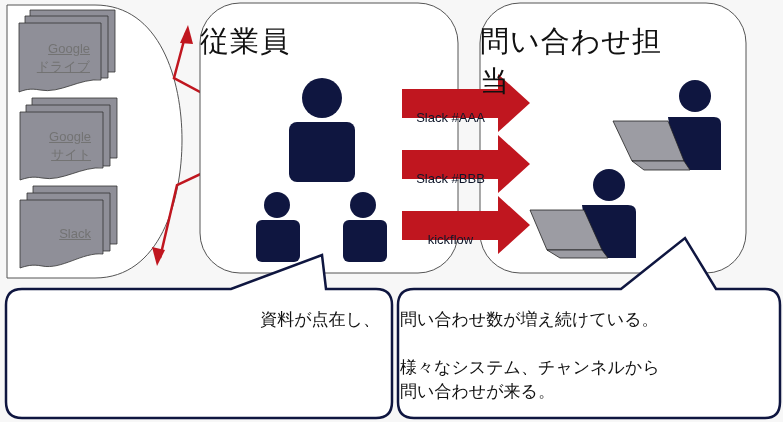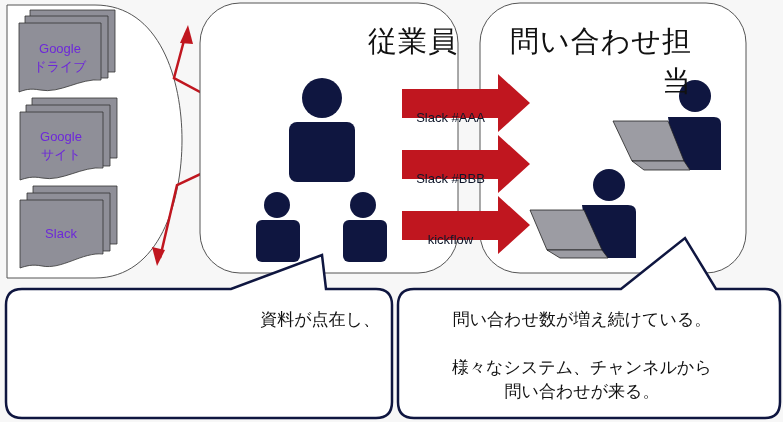--- a/index.html
+++ b/index.html
@@ -1,20 +1,20 @@
 <!DOCTYPE html>
 <html><head>
   <meta charset="utf-8">
   <style>
     html, body { margin:0; padding:0; }
     body { width:783px; height:422px; background:#f7f7f7; position:relative; overflow:hidden;
            font-family:"DejaVu Sans", "Liberation Sans", sans-serif; }
     svg.diagram { position:absolute; left:0; top:0; }
-    .title { position:absolute; font-size:29px; color:#111; text-align:right; letter-spacing:1px; }
-    .doc-label { position:absolute; color:#6d28d9; font-family:"Liberation Sans", sans-serif; font-size:13px; text-align:center; line-height:18px; width:60px; }
+    .title { position:absolute; font-size:29px; color:#111; text-align:left; letter-spacing:1px; }
+    .doc-label { position:absolute; color:#737373; font-family:"Liberation Sans", sans-serif; font-size:13px; text-align:right; line-height:18px; width:60px;text-decoration:underline; }
     .arrow-label { position:absolute; color:#0f172a; font-family:"Liberation Sans", sans-serif; font-size:13px; width:95px; text-align:center; line-height:24px;margin-top:15px; }
     .bubble-text { position:absolute; font-size:17px; color:#111; line-height:24px; }
   </style>
 </head>
 <body>
 
 <svg class="diagram" width="783" height="422" viewBox="0 0 783 422">
 
   <path d="M7,5 L95,5 C160,5 182,80 182,140 C182,200 160,278 95,278 L7,278 Z" fill="#ffffff" stroke="#555" stroke-width="1"></path>
 
@@ -101,18 +101,18 @@
 <div class="title" style="left:480px; top:22px; width:212px;">問い合わせ担当</div>
 
 <div class="arrow-label" style="left:403px; top:91px;">Slack #AAA</div>
 <div class="arrow-label" style="left:403px; top:152px;">Slack #BBB</div>
 <div class="arrow-label" style="left:403px; top:213px;">kickflow</div>
 
 <div class="bubble-text" style="left:60px; top:307px; width:320px;text-align:right;">
   <div>資料が点在し、</div>
   <div style="height:24px;"></div>
 </div>
-<div class="bubble-text" style="left:392px; top:307px; width:380px; text-align:center;">
+<div class="bubble-text" style="left:400px; top:307px; width:380px; text-align:left;">
   <div>問い合わせ数が増え続けている。</div>
   <div style="height:24px;"></div>
   <div>様々なシステム、チャンネルから</div>
   <div>問い合わせが来る。</div>
 </div>
 
 </body></html>

